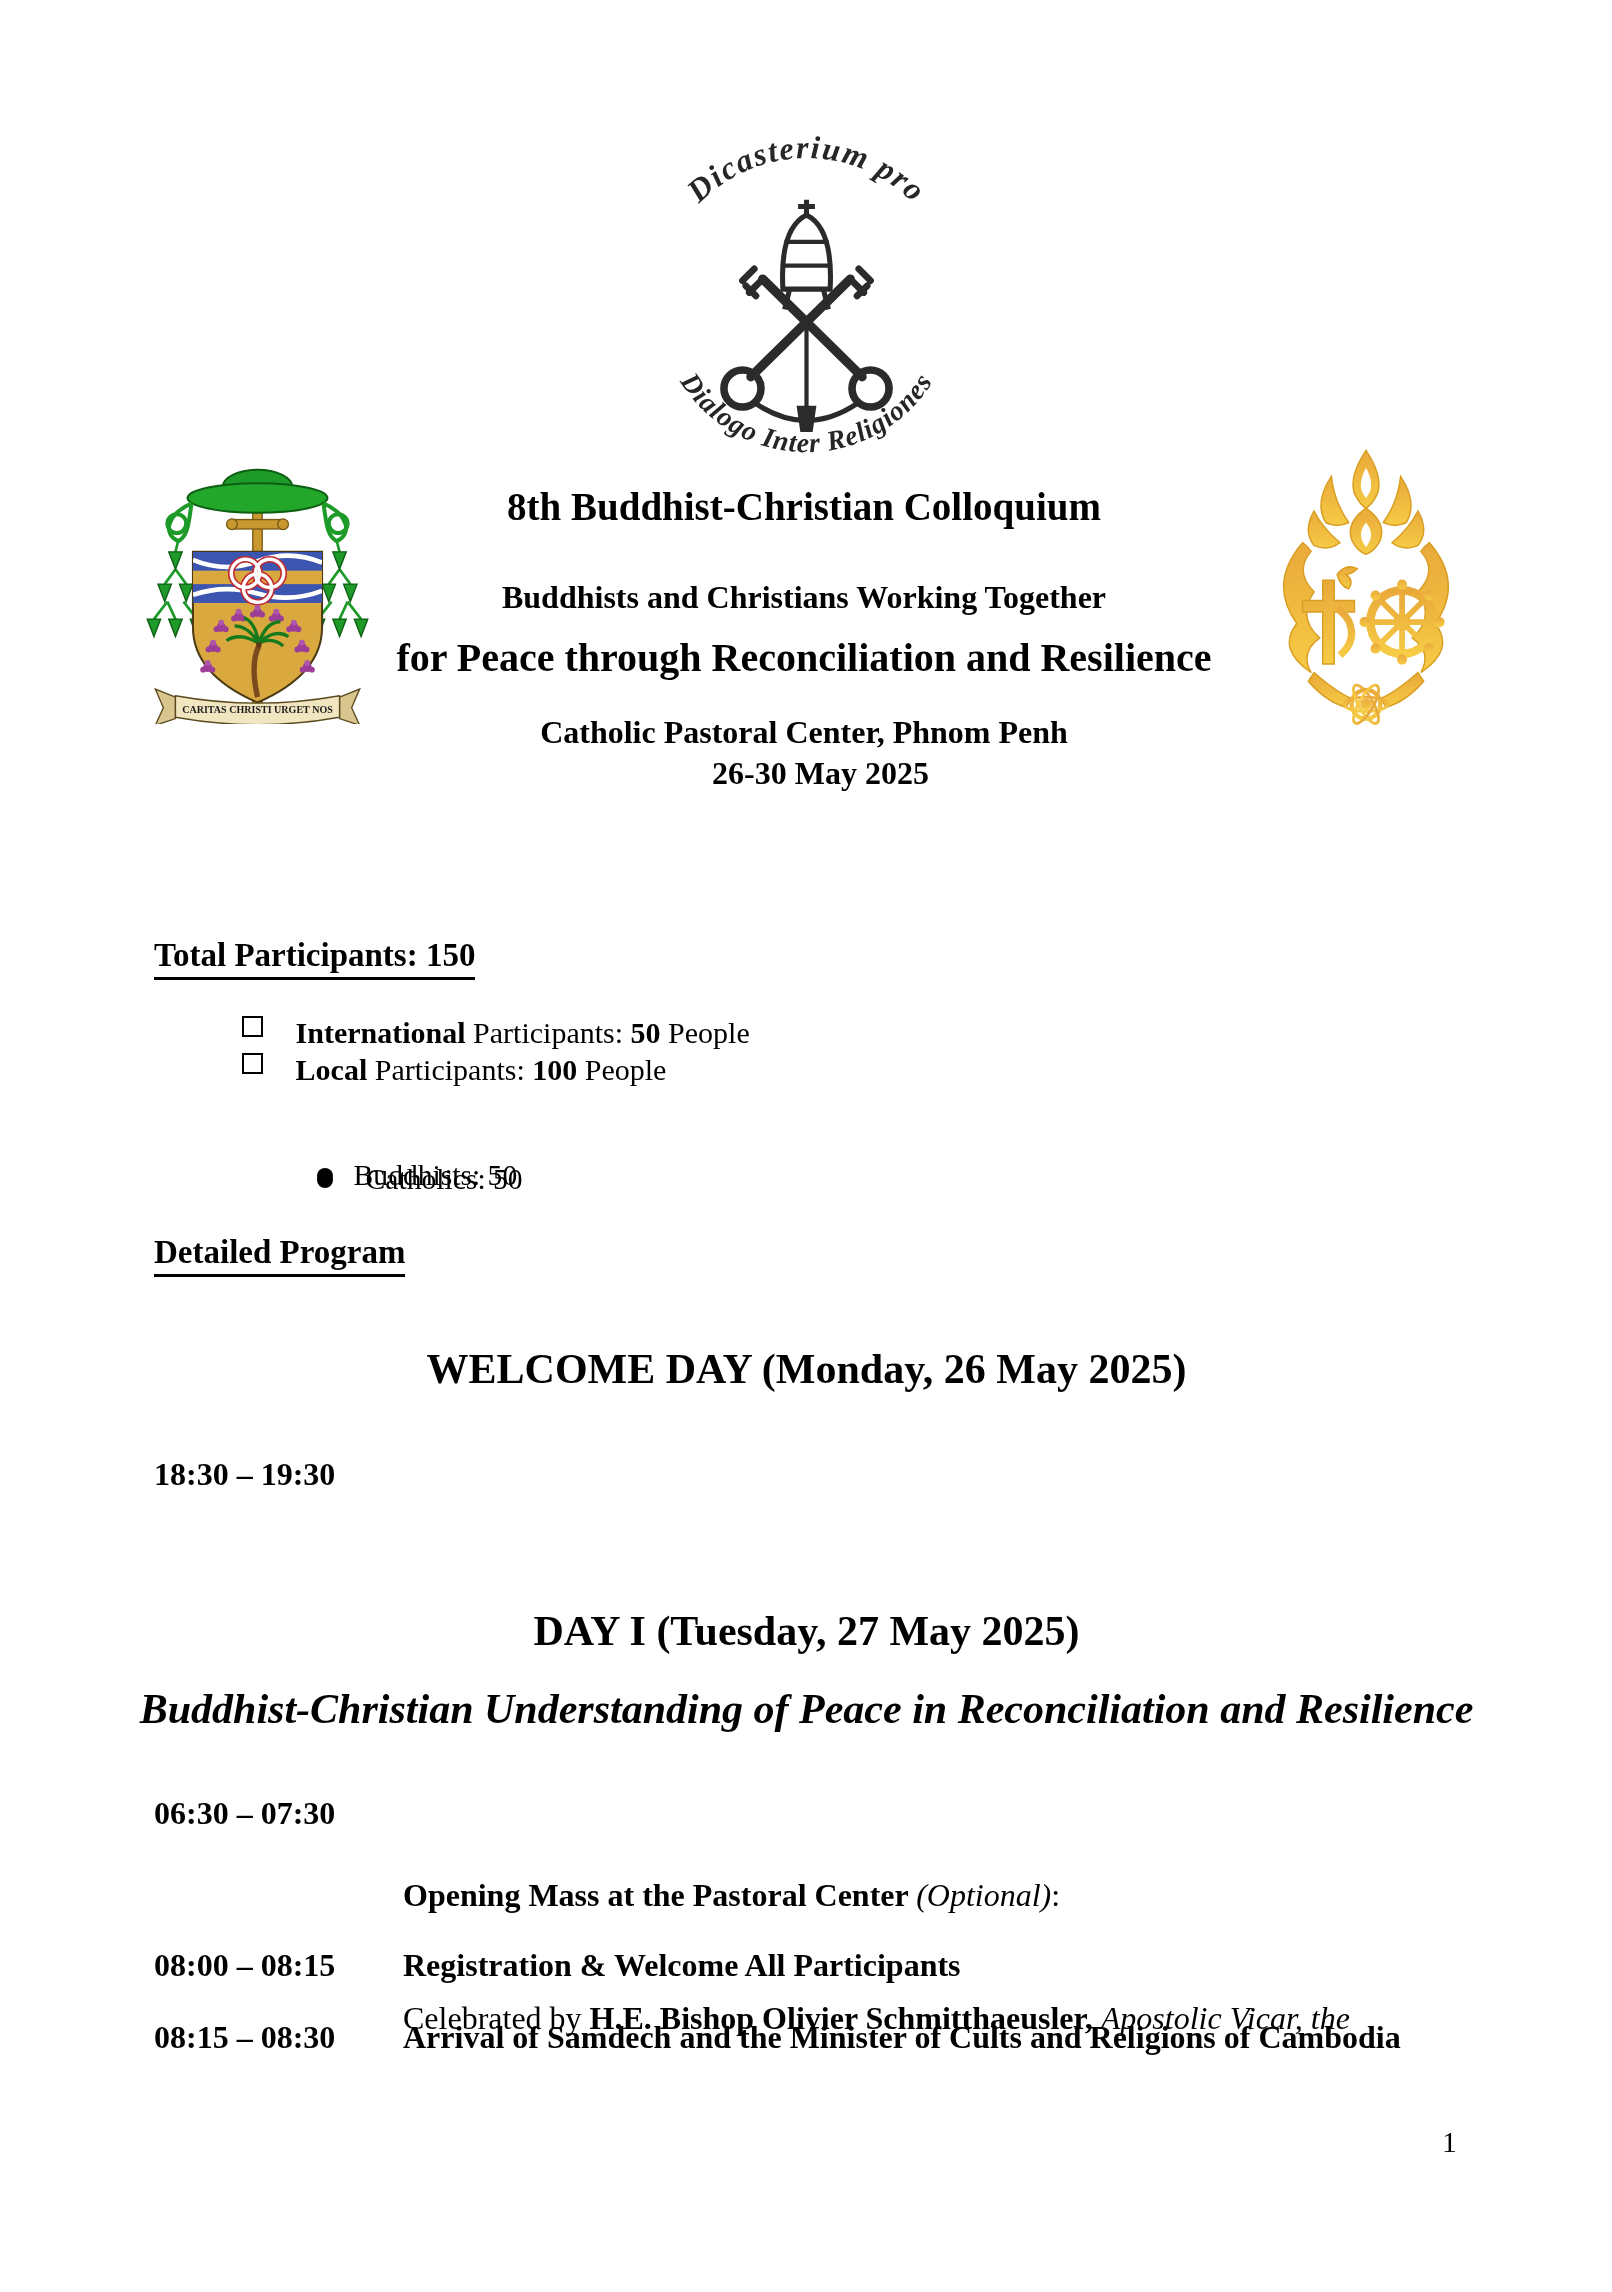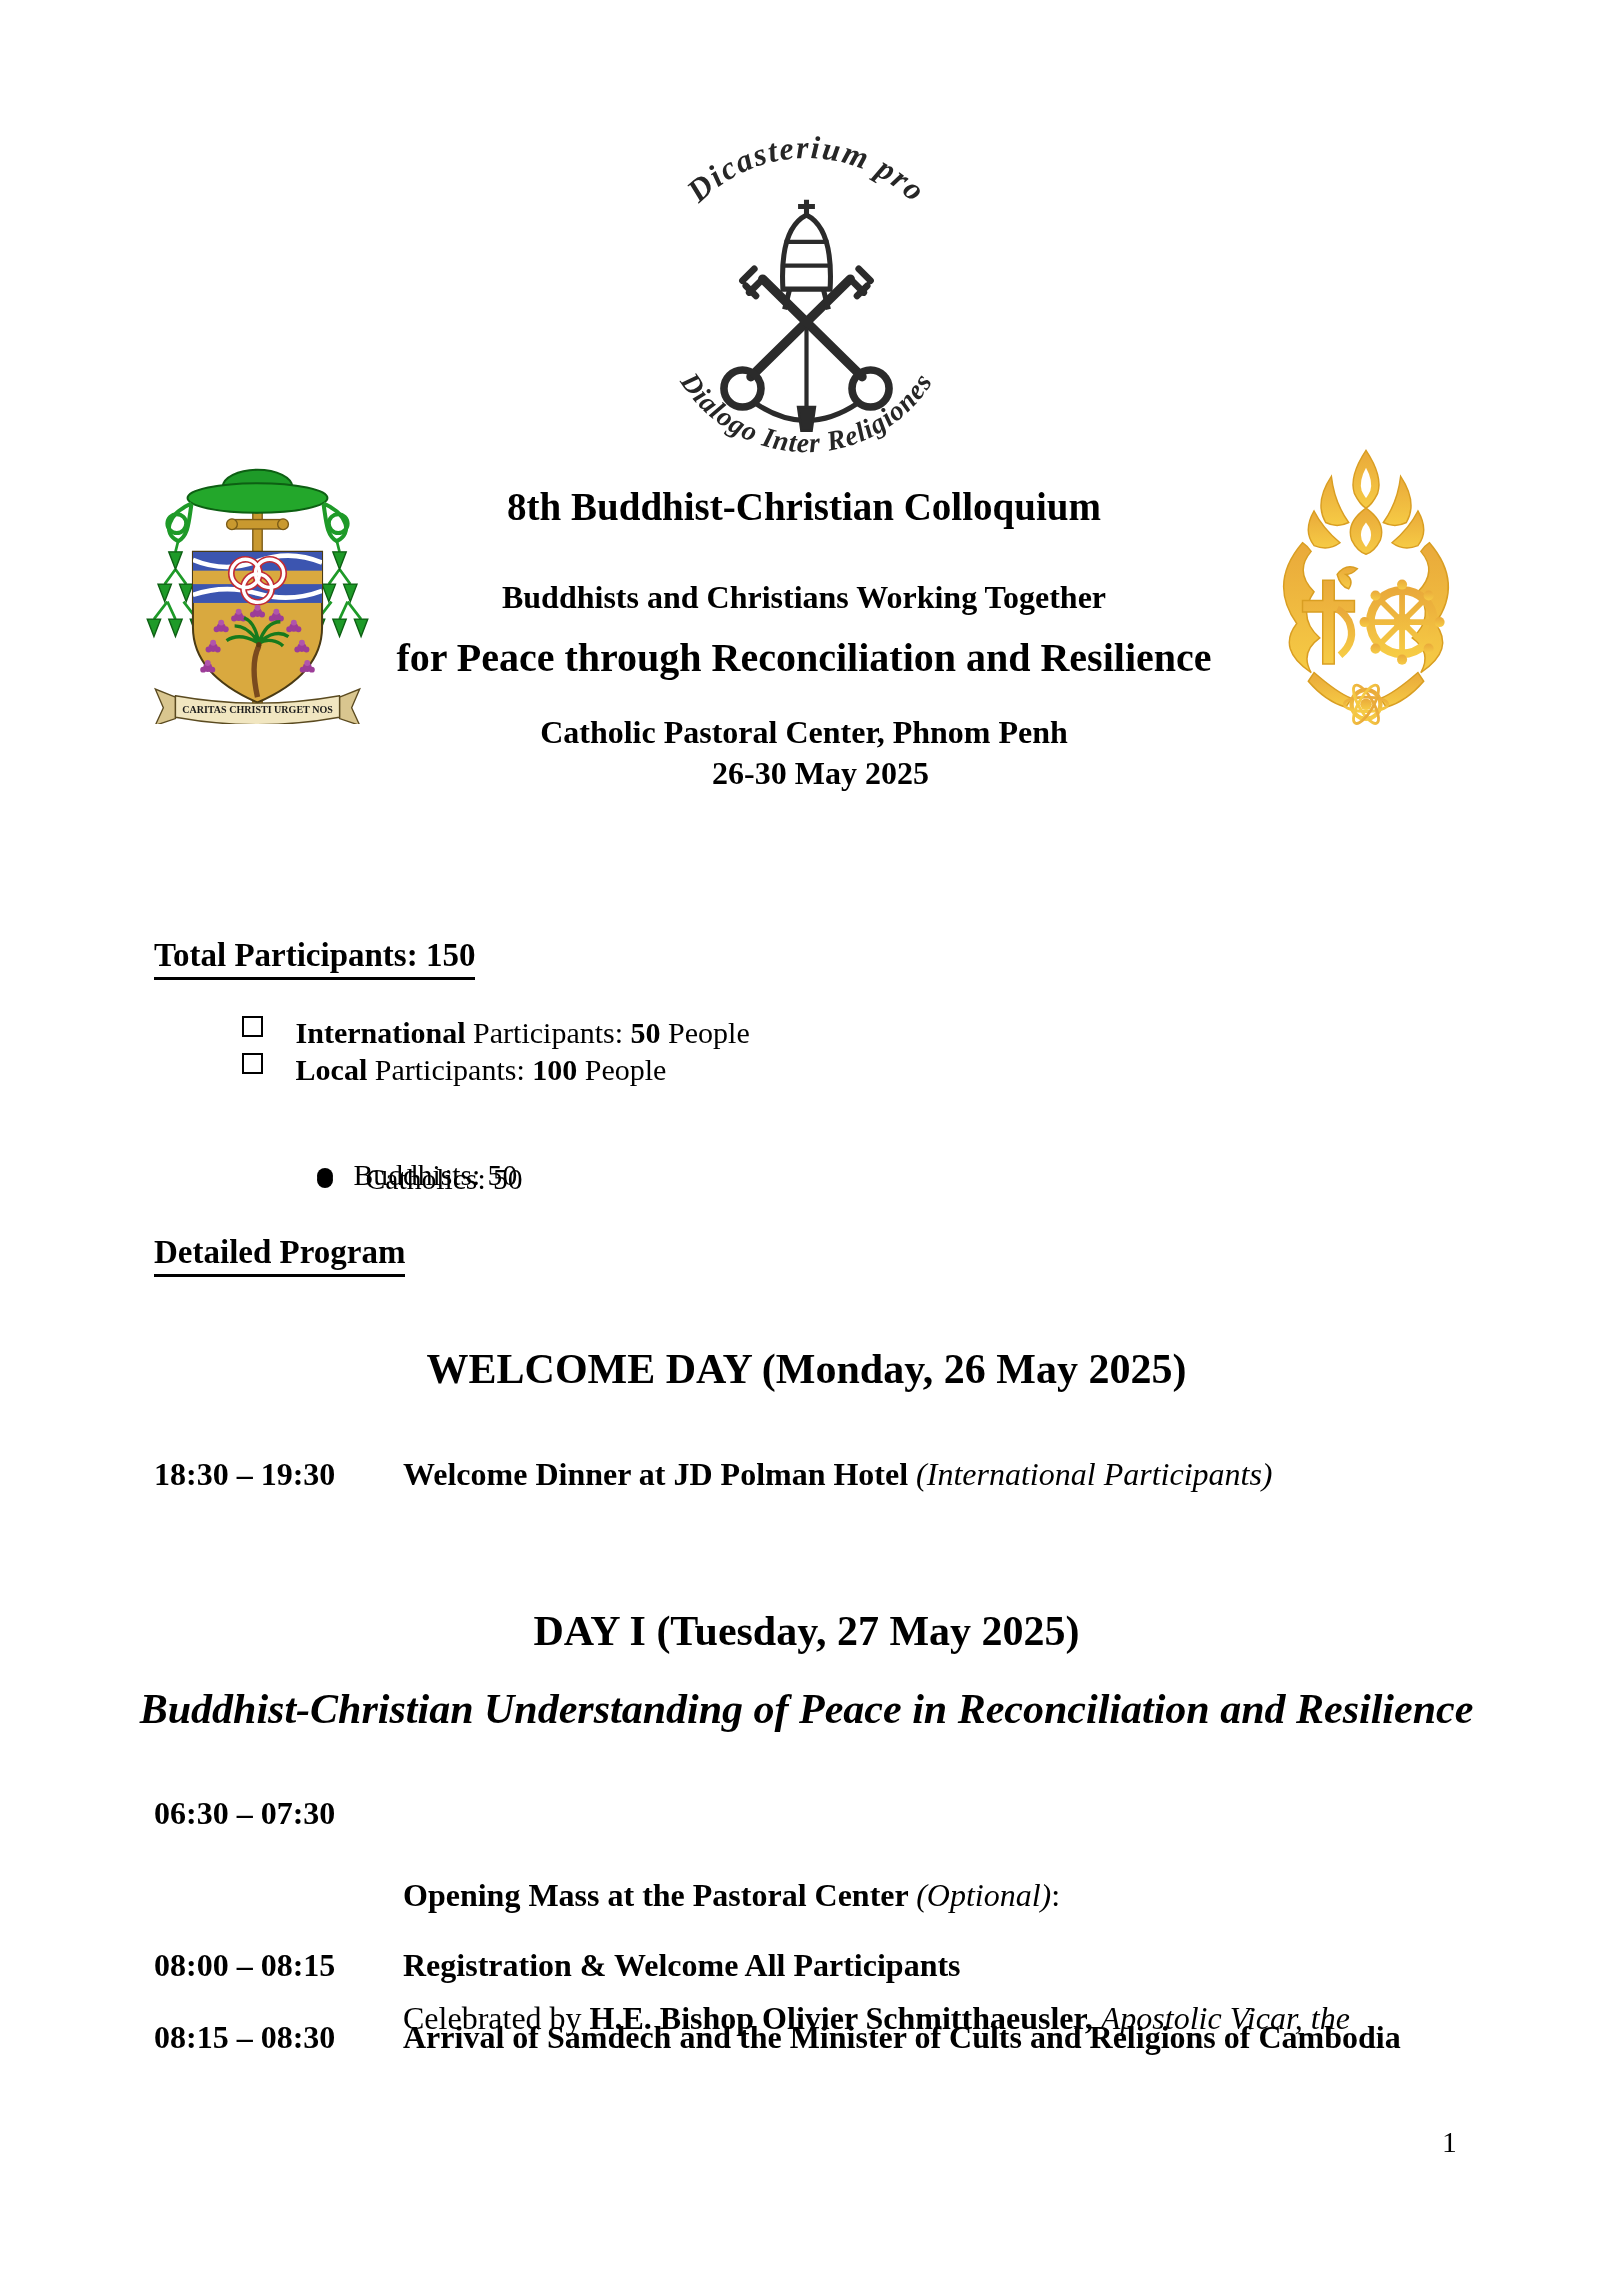--- a/index.html
+++ b/index.html
@@ -263,21 +263,20 @@
   </div>
 
   <div class="h-left" id="program-heading">
     <span class="heading-underline">Detailed Program</span>
   </div>
 
   <div class="day-title" id="welcome-title">WELCOME DAY (Monday, 26 May 2025)</div>
 
   <div class="entry" id="entry-welcome">
     <span class="time">18:30 – 19:30</span>
-    <div class="desc"><b>Welcome Dinner at JD Polman Hotel </b><i>(International Participants)</i></div>
   </div>
 
   <div class="day-title" id="day1-title">DAY I (Tuesday, 27 May 2025)</div>
   <div class="day-title" id="day1-theme">Buddhist-Christian Understanding of Peace in Reconciliation and Resilience</div>
 
   <div class="entry" id="entry-mass">
     <span class="time">06:30 – 07:30</span>
     <div class="desc">
       <div><b>Opening Mass at the Pastoral Center </b><i>(Optional)</i><span>:</span></div>
       <div><span>Celebrated by </span><b>H.E. Bishop Olivier Schmitthaeusler, </b><i>Apostolic Vicar, the</i></div>

